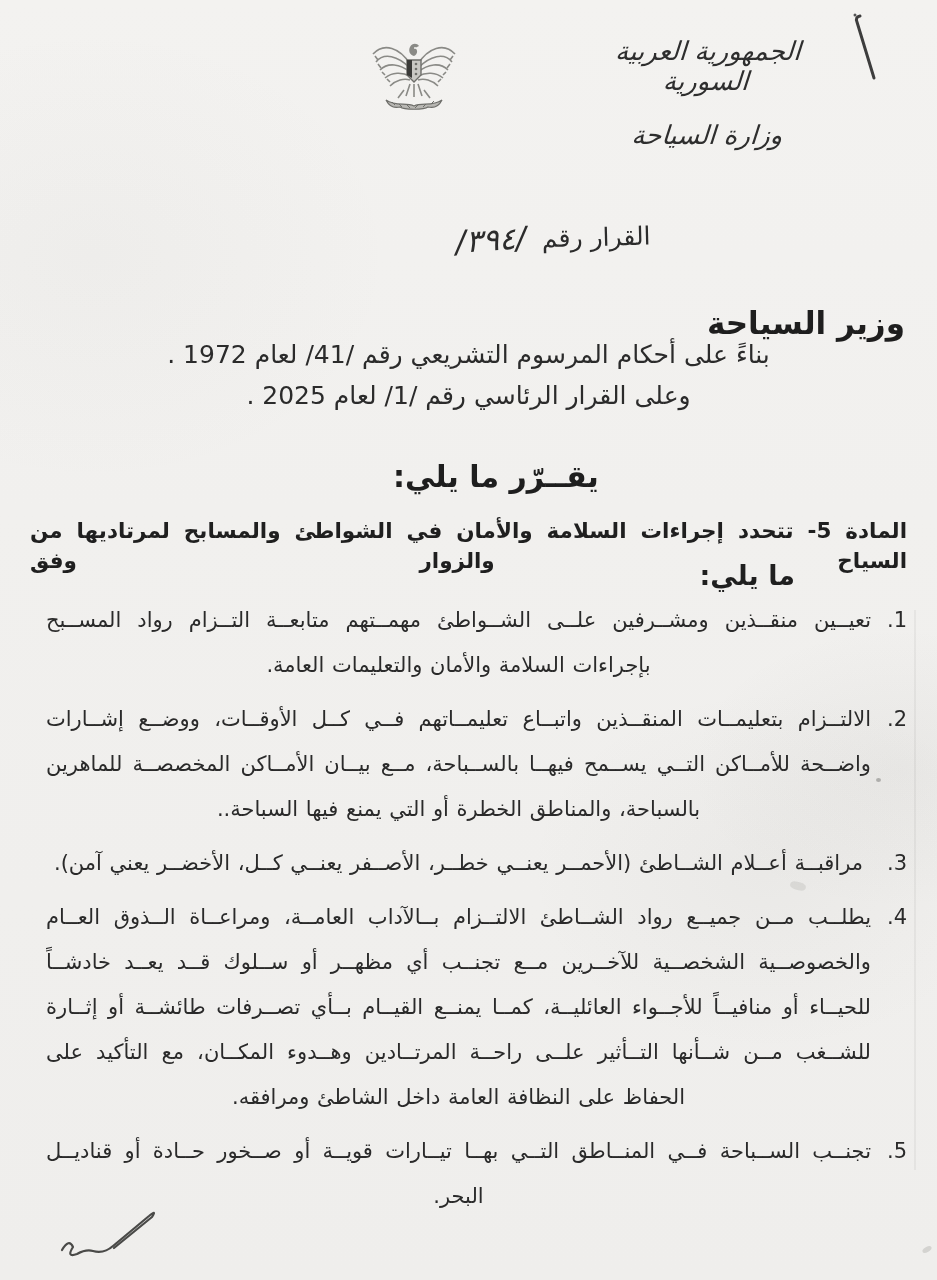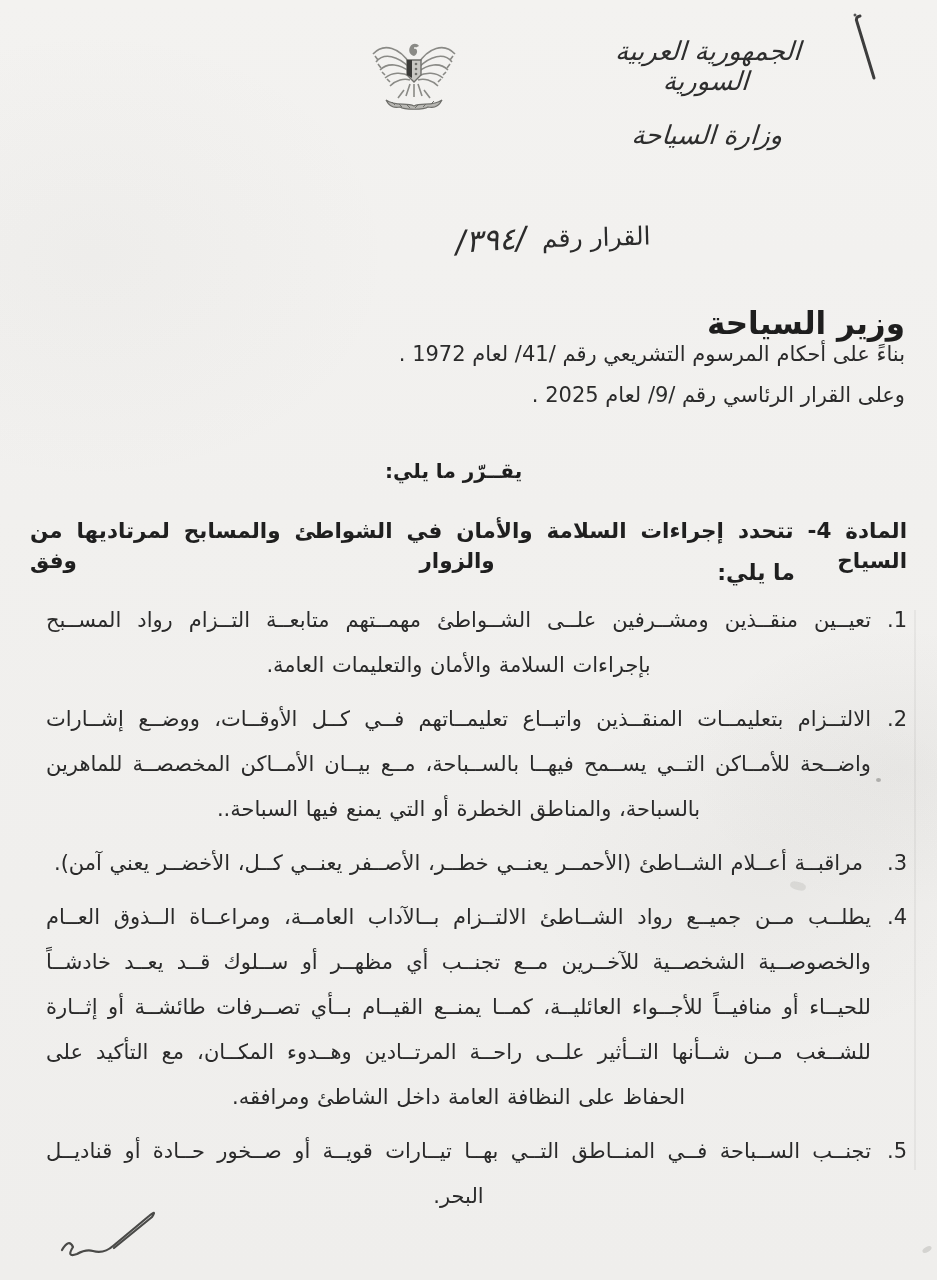--- a/index.html
+++ b/index.html
@@ -35,37 +35,37 @@
   .decree-line .label{ font-weight:500; }
   .decree-line .number{
     font-size:31px; letter-spacing:6px; font-style:italic; display:inline-block;
     transform:rotate(-2deg) translateY(2px); margin-right:8px;
   }
   
   .minister-title{
     position:absolute; top:291px; right:32px; font-weight:bold; font-size:31px; color:#1e1e1e;margin-top:14px;
   }
   .preamble{
-    position:absolute; top:334px; right:32px; left:32px; text-align:right;
-    font-size:21px; line-height:41px; color:#2b2b2b;
+    position:absolute; top:334px; right:32px; left:32px; text-align:center;
+    font-size:25px; line-height:41px; color:#2b2b2b;
   }
   .decides{
-    position:absolute; top:459px; left:385px; font-weight:bold; font-size:20px; color:#1e1e1e;
+    position:absolute; top:459px; left:393px; font-weight:bold; font-size:30px; color:#1e1e1e;
     direction:rtl;
   }
   
   .article-head{
     position:absolute; top:516px; right:30px; left:30px;
     font-weight:bold; font-size:21.5px; color:#1f1f1f;
     text-align:justify; text-align-last:justify; line-height:30px;
     word-spacing:2px;
   }
   .article-head-cont{
     position:absolute; top:560px; right:142px;
-    font-weight:bold; font-size:22px; color:#1f1f1f;
+    font-weight:bold; font-size:27px; color:#1f1f1f;
   }
   .items{
     position:absolute; top:598px; right:30px; left:46px; list-style:none;
   }
   .item{
     position:relative; padding-right:36px; margin-bottom:9px;
     font-size:21px; line-height:45px; color:#2a2a2a;
     text-align:justify; text-align-last:center; word-spacing:1px;
   }
   .item .num{
@@ -135,26 +135,26 @@
 
   <div class="decree-line">
     <span class="label">القرار رقم</span>
     <span class="number">/٣٩٤/</span>
   </div>
 
   <div class="minister-title">وزير السياحة</div>
 
   <div class="preamble">
     <div>بناءً على أحكام المرسوم التشريعي رقم /41/ لعام 1972 .</div>
-    <div>وعلى القرار الرئاسي رقم /9/ لعام 2025 .</div>
+    <div>وعلى القرار الرئاسي رقم /1/ لعام 2025 .</div>
   </div>
 
   <div class="decides">يقــرّر ما يلي:</div>
 
-  <div class="article-head">المادة 4- تتحدد إجراءات السلامة والأمان في الشواطئ والمسابح لمرتاديها من السياح والزوار وفق</div>
+  <div class="article-head">المادة 5- تتحدد إجراءات السلامة والأمان في الشواطئ والمسابح لمرتاديها من السياح والزوار وفق</div>
   <div class="article-head-cont">ما يلي:</div>
 
   <ol class="items">
     <li class="item">
       <span class="num">1.</span>
       <span>تعيــين منقــذين ومشــرفين علــى الشــواطئ مهمــتهم متابعــة التــزام رواد المســبح بإجراءات السلامة والأمان والتعليمات العامة.</span>
     </li>
     <li class="item">
       <span class="num">2.</span>
       <span>الالتــزام بتعليمــات المنقــذين واتبــاع تعليمــاتهم فــي كــل الأوقــات، ووضــع إشــارات واضــحة للأمــاكن التــي يســمح فيهــا بالســباحة، مــع بيــان الأمــاكن المخصصــة للماهرين بالسباحة، والمناطق الخطرة أو التي يمنع فيها السباحة..</span>

